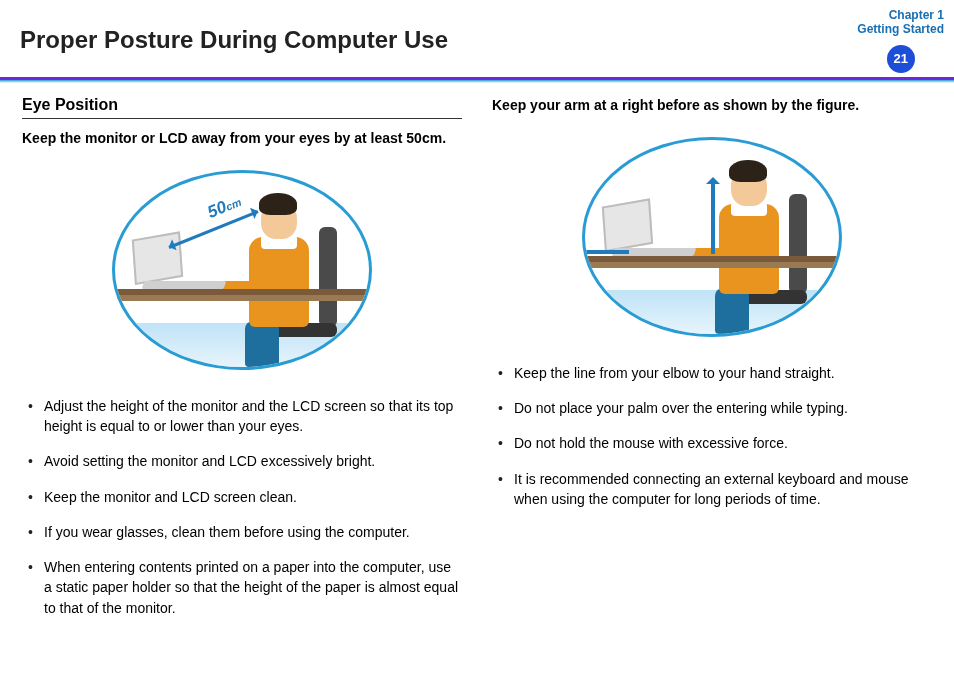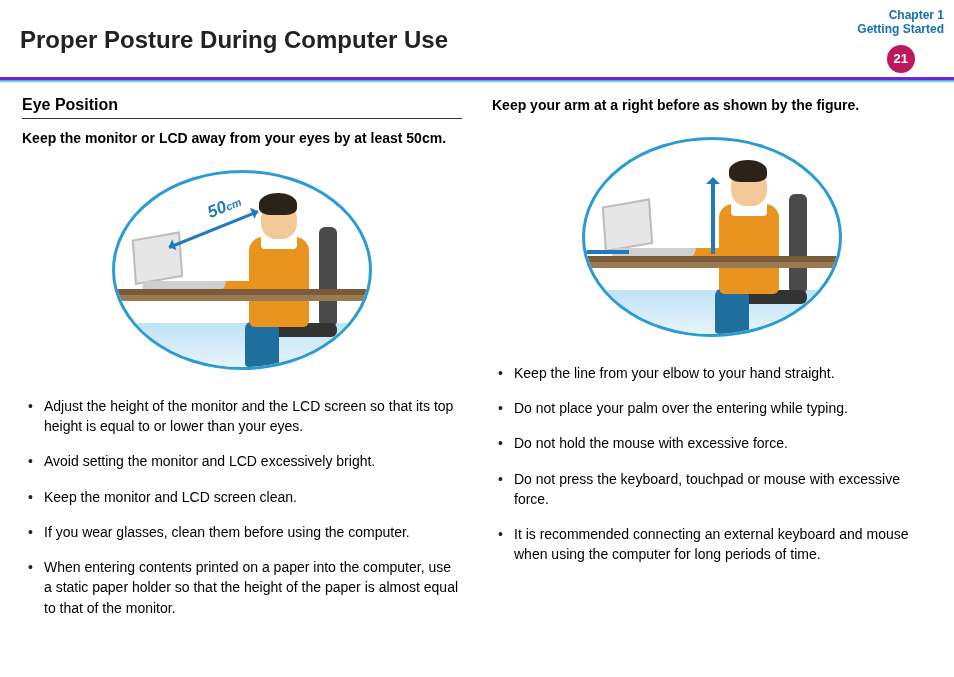--- a/index.html
+++ b/index.html
@@ -38,21 +38,21 @@
   }
   .chapter-text {
     text-align: right;
     font-size: 12px;
     font-weight: 700;
     color: #1a6fb0;
     line-height: 1.2;
   }
   .page-badge {
     width: 28px; height: 28px;
-    background: #be185d;
+    background: #1d4ed8;
     color: #fff;
     border-radius: 50%;
     display: flex;
     align-items: center;
     justify-content: center;
     font-size: 13px;
     font-weight: 700;
   }
   .columns {
     display: flex;
@@ -288,18 +288,17 @@
         <div class="laptop-base"></div>
         <div class="angle-vert"></div>
         <div class="angle-horz"></div>
       </div>
     </div>
 
     <ul class="bullets">
       <li>Keep the line from your elbow to your hand straight.</li>
       <li>Do not place your palm over the entering while typing.</li>
       <li>Do not hold the mouse with excessive force.</li>
-      <li>Do not press the keyboard, touchpad or mouse with excessive force.</li>
       <li>It is recommended connecting an external keyboard and mouse when using the computer for long periods of time.</li>
     </ul>
   </div>
 
 </div>
 
 </body></html>

